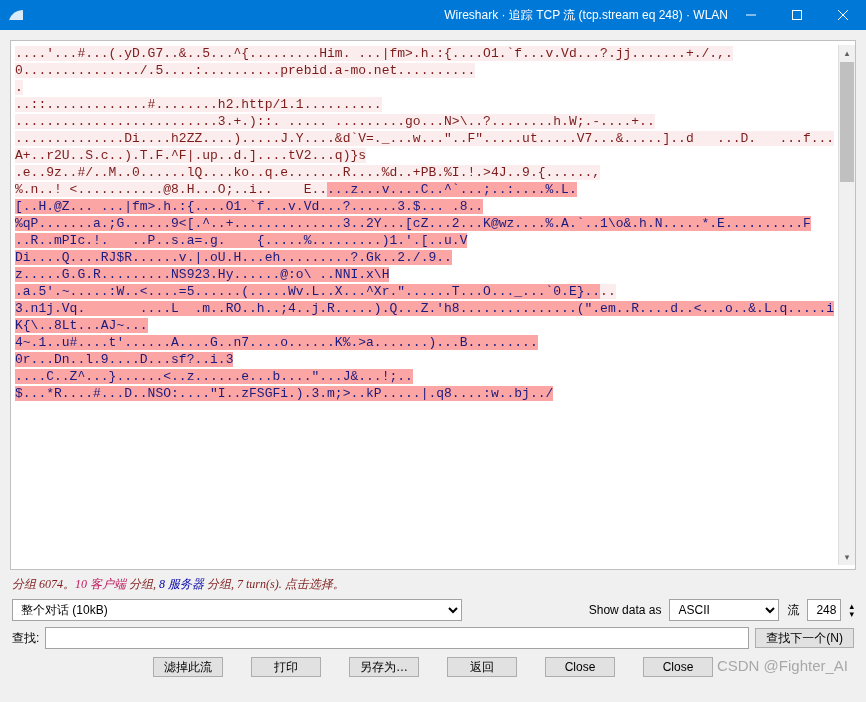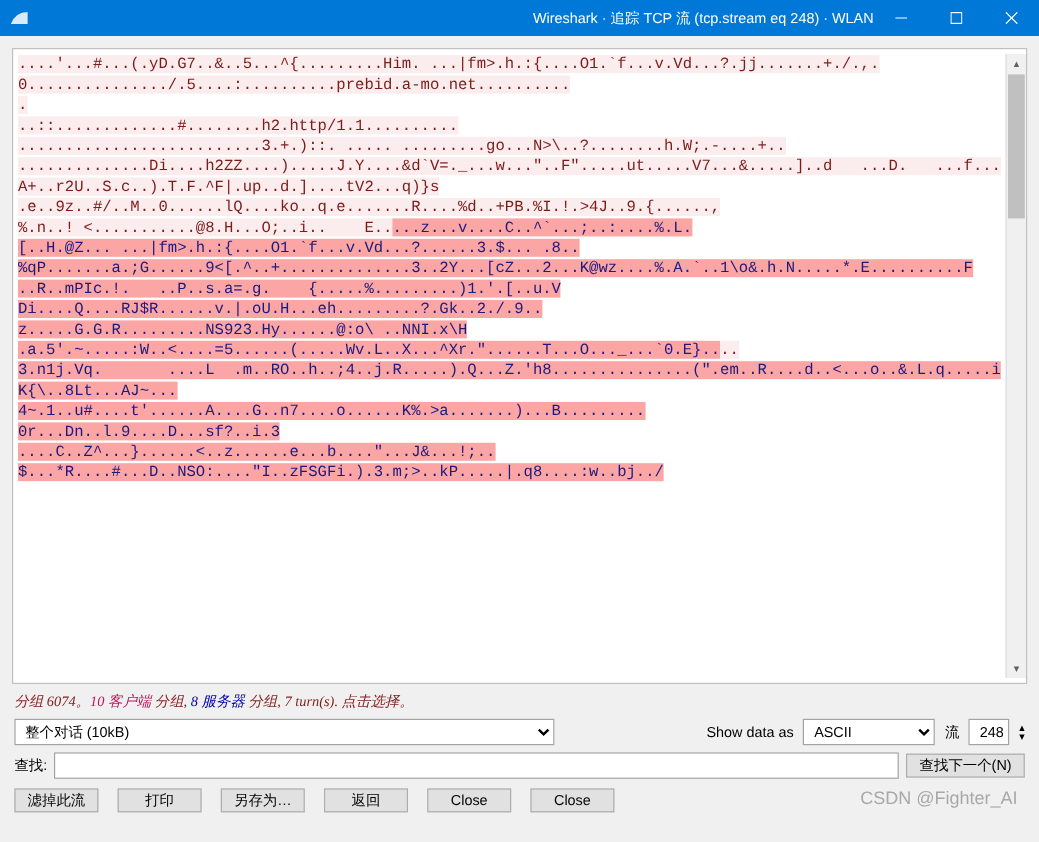--- a/index.html
+++ b/index.html
@@ -18,21 +18,21 @@
 .scroll-thumb { position: absolute; top: 17px; left: 1px; right: 1px; height: 120px; background: #c0c0c0; }
 .scroll-btn { position: absolute; left: 1px; right: 1px; height: 16px; background: #f0f0f0; display: flex; align-items: center; justify-content: center; font-size: 9px; color: #606060; }
 .scroll-btn.up { top: 0; }
 .scroll-btn.down { bottom: 0; }
 .stats { margin: 0 12px 6px 12px; font-size: 12px; font-style: italic; font-family: SimSun, serif; }
 .stats .a { color: #7f1d1d; }
 .stats .c { color: #be185d; }
 .stats .s { color: #00a; }
 .row1 { display: flex; align-items: center; margin: 4px 12px; gap: 8px; }
 .row2 { display: flex; align-items: center; margin: 6px 12px; gap: 6px; }
-.btn-row { display: flex; justify-content: flex-start; margin: 8px 12px 4px 12px; gap: 16px; }
+.btn-row { display: flex; justify-content: center; margin: 8px 12px 4px 12px; gap: 28px; }
 select, input[type=text] { border: 1px solid #a3a3a3; background: #fff; padding: 2px 4px; font: inherit; height: 22px; }
 .combo-conv { width: 450px; }
 .combo-enc { width: 110px; }
 .stream-num { width: 34px; text-align: right; }
 .find-input { flex: 1; }
 button { min-width: 70px; height: 20px; padding: 0 10px; border: 1px solid #adadad; background: #e1e1e1; font: inherit; }
 .watermark { position: absolute; right: 18px; bottom: 28px; color: rgba(120,120,120,0.6); font-size: 15px; font-weight: 500; pointer-events: none; }
 </style>
 </head>
 <body>

